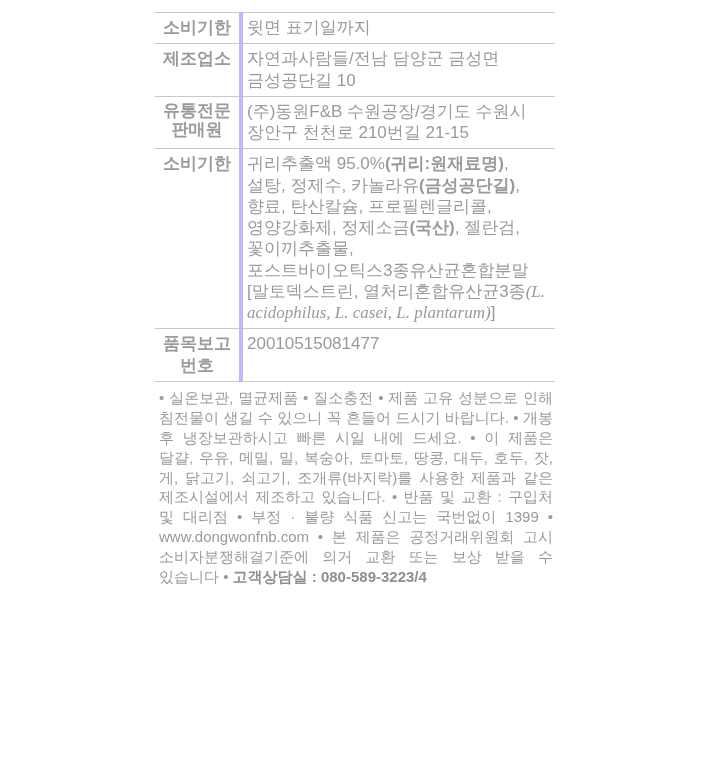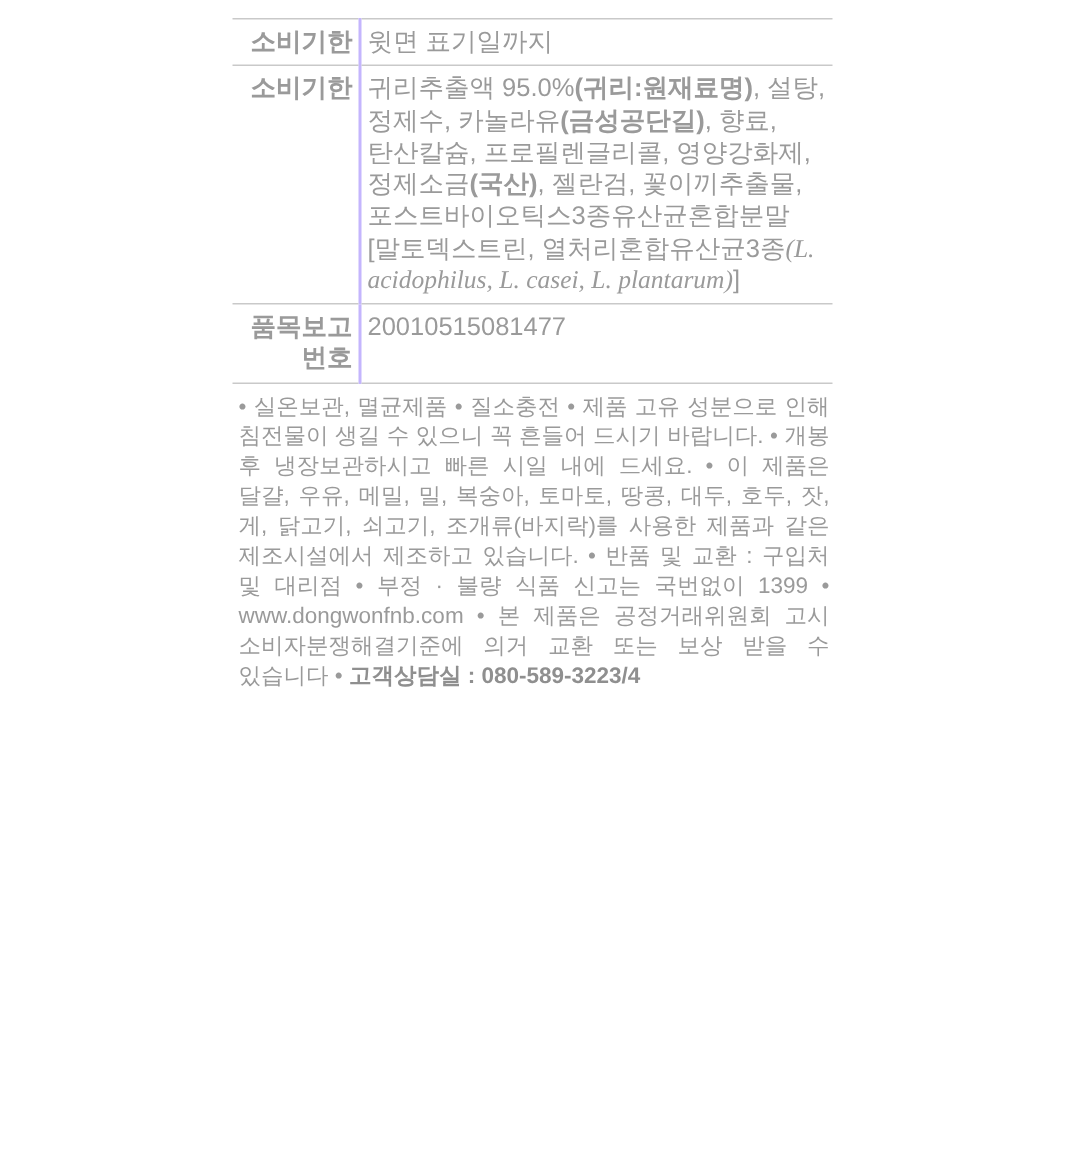--- a/index.html
+++ b/index.html
@@ -35,22 +35,22 @@
     padding: 4px 4px 5px 4px;
     vertical-align: top;
     font-size: 17px;
     line-height: 1.25;
     color: #9a9a9a;
   }
   td.key {
     width: 76px;
     font-weight: bold;
     color: #8f8f8f;
-    text-align: right;
-    border-right: 2px solid #c4b5fd;
+    text-align: center;
+    border-right: 4px solid #c4b5fd;
     padding-left: 2px;
     padding-right: 2px;
   }
   td.key.two-line {
     line-height: 1.15;
   }
   td.val {
     padding-left: 6px;
     word-break: keep-all;
     margin-top: 16px;
@@ -84,20 +84,31 @@
 <body>
 
 <div class="label-wrap">
   <table class="nutri">
     <tbody>
         <tr>
       <td class="key">소비기한</td>
       <td class="val">윗면 표기일까지</td>
     </tr>
     <tr>
+      <td class="key">제조업소</td>
+      <td class="val">자연과사람들/전남 담양군 금성면 금성공단길 10</td>
+    </tr>
+    <tr>
+      <td class="key two-line">
+        <div>유통전문</div>
+        <div>판매원</div>
+      </td>
+      <td class="val">(주)동원F&amp;B 수원공장/경기도 수원시 장안구 천천로 210번길 21-15</td>
+    </tr>
+    <tr>
       <td class="key">소비기한</td>
       <td class="val ingredient-block">귀리추출액 95.0%<b>(귀리:원재료명)</b>, 설탕, 정제수, 카놀라유<b>(금성공단길)</b>, 향료, 탄산칼슘, 프로필렌글리콜, 영양강화제, 정제소금<b>(국산)</b>, 젤란검, 꽃이끼추출물, 포스트바이오틱스3종유산균혼합분말[말토덱스트린, 열처리혼합유산균3종<i class="ital">(L. acidophilus, L. casei, L. plantarum)</i>]</td>
     </tr>
     <tr>
       <td class="key">품목보고번호</td>
       <td class="val">20010515081477</td>
     </tr>
   </tbody>
     </table>
 

